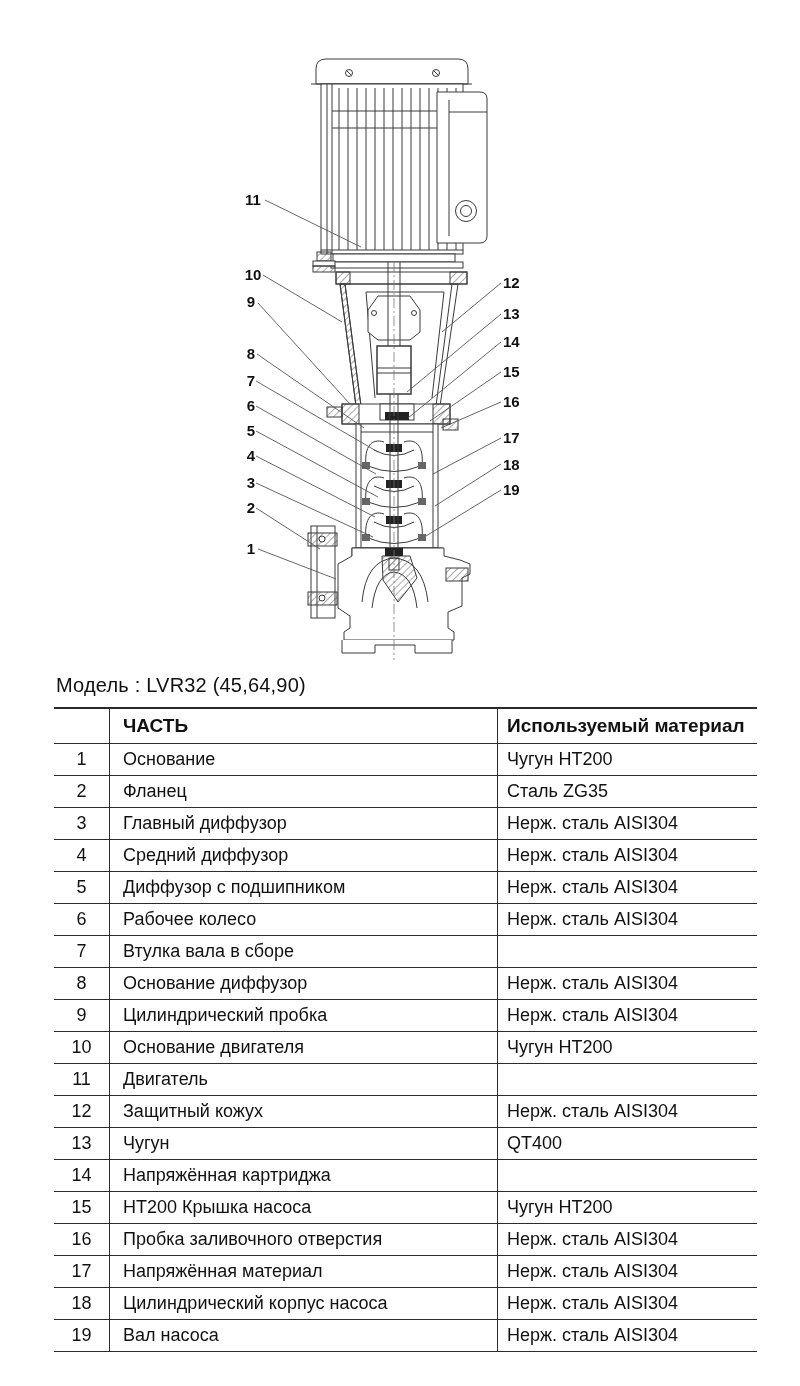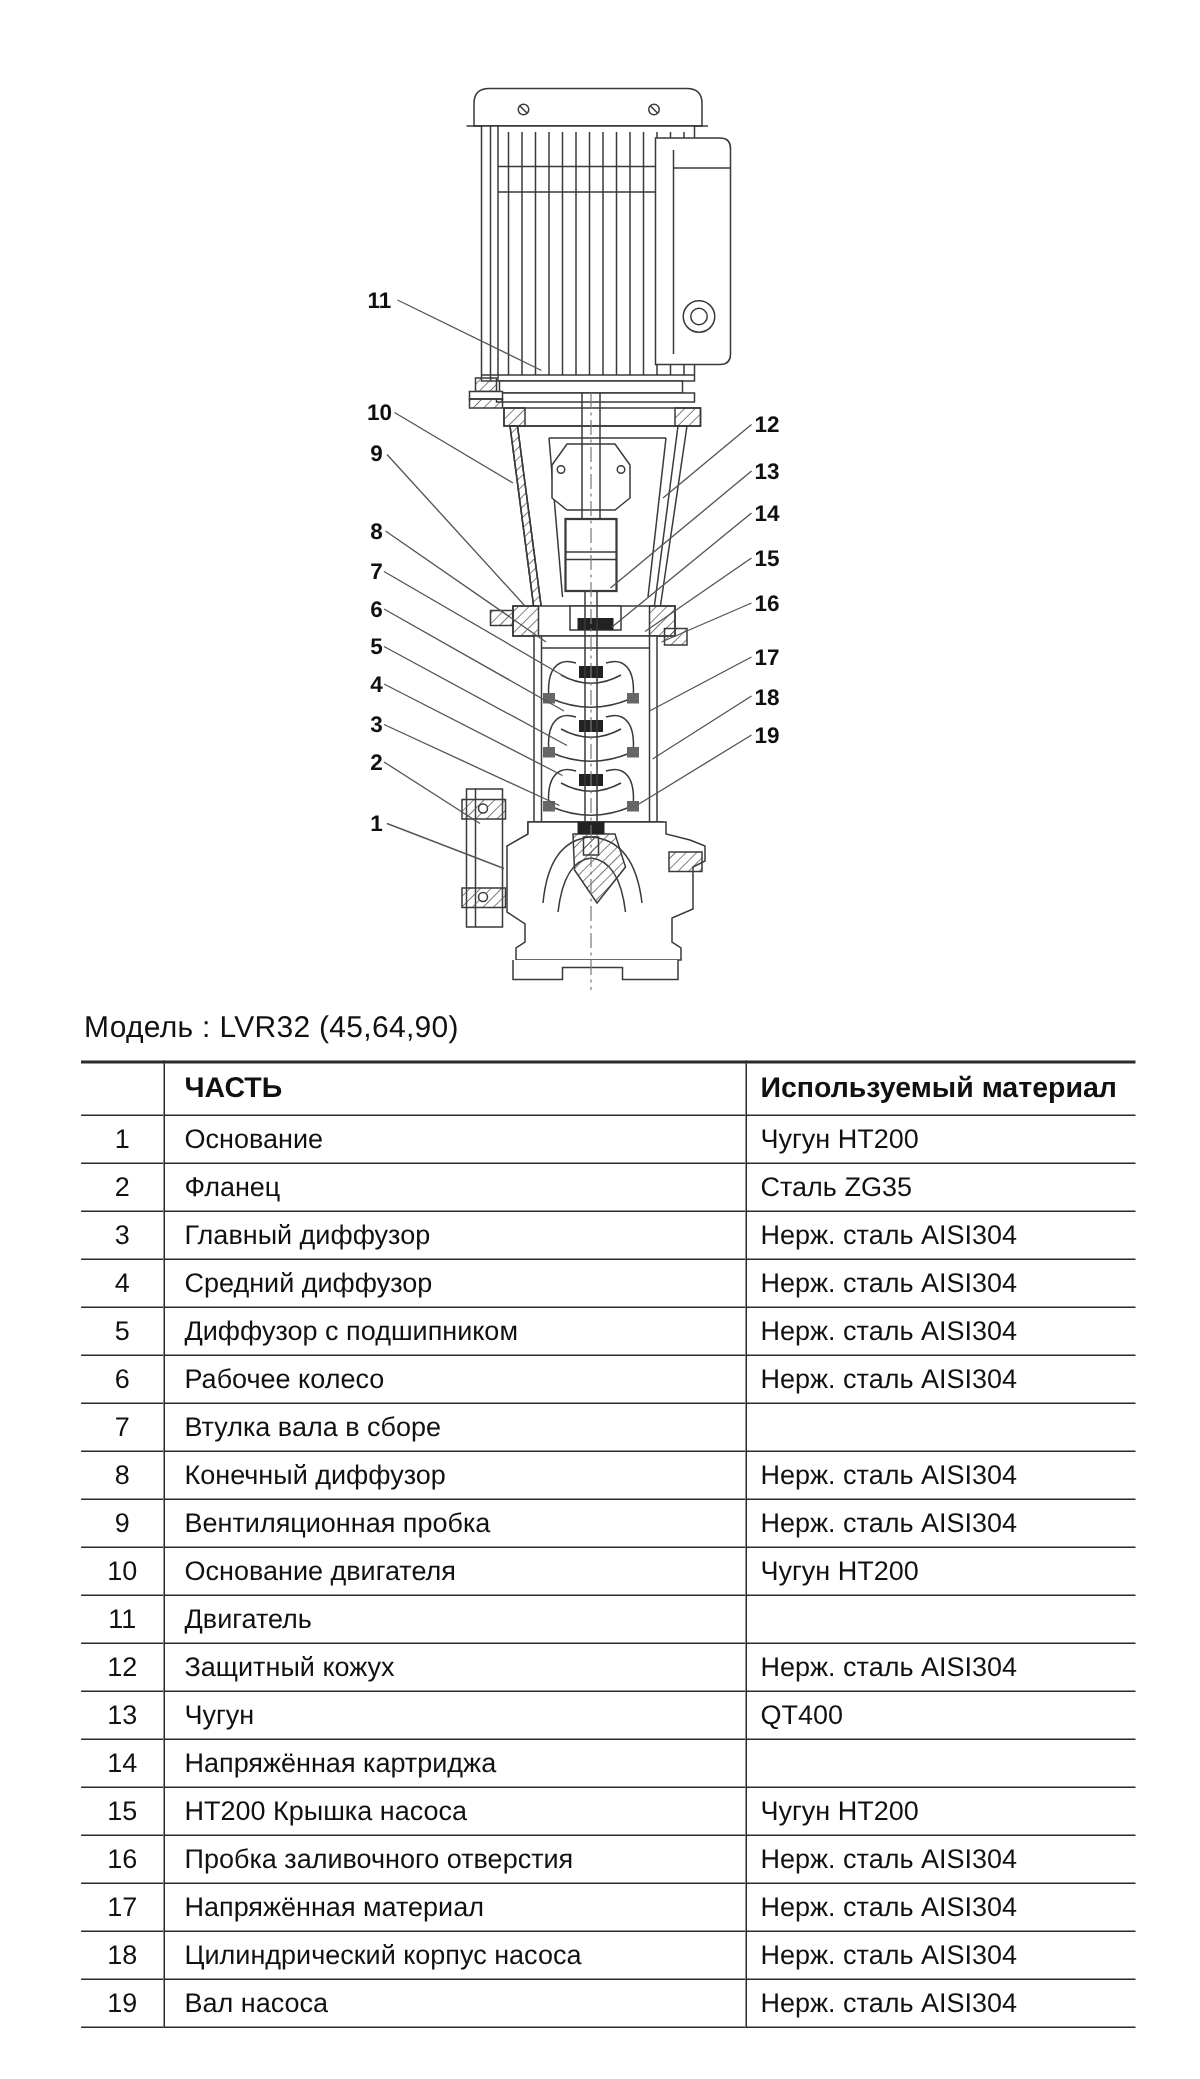--- a/index.html
+++ b/index.html
@@ -254,26 +254,26 @@
     <td class="c-part">Рабочее колесо</td>
     <td class="c-mat">Нерж. сталь AISI304</td>
   </tr>
         <tr>
     <td class="c-num">7</td>
     <td class="c-part">Втулка вала в сборе</td>
     <td class="c-mat"></td>
   </tr>
         <tr>
     <td class="c-num">8</td>
-    <td class="c-part">Конечный диффузор</td>
+    <td class="c-part">Основание диффузор</td>
     <td class="c-mat">Нерж. сталь AISI304</td>
   </tr>
         <tr>
     <td class="c-num">9</td>
-    <td class="c-part">Вентиляционная пробка</td>
+    <td class="c-part">Цилиндрический пробка</td>
     <td class="c-mat">Нерж. сталь AISI304</td>
   </tr>
         <tr>
     <td class="c-num">10</td>
     <td class="c-part">Основание двигателя</td>
     <td class="c-mat">Чугун HT200</td>
   </tr>
         <tr>
     <td class="c-num">11</td>
     <td class="c-part">Двигатель</td>

